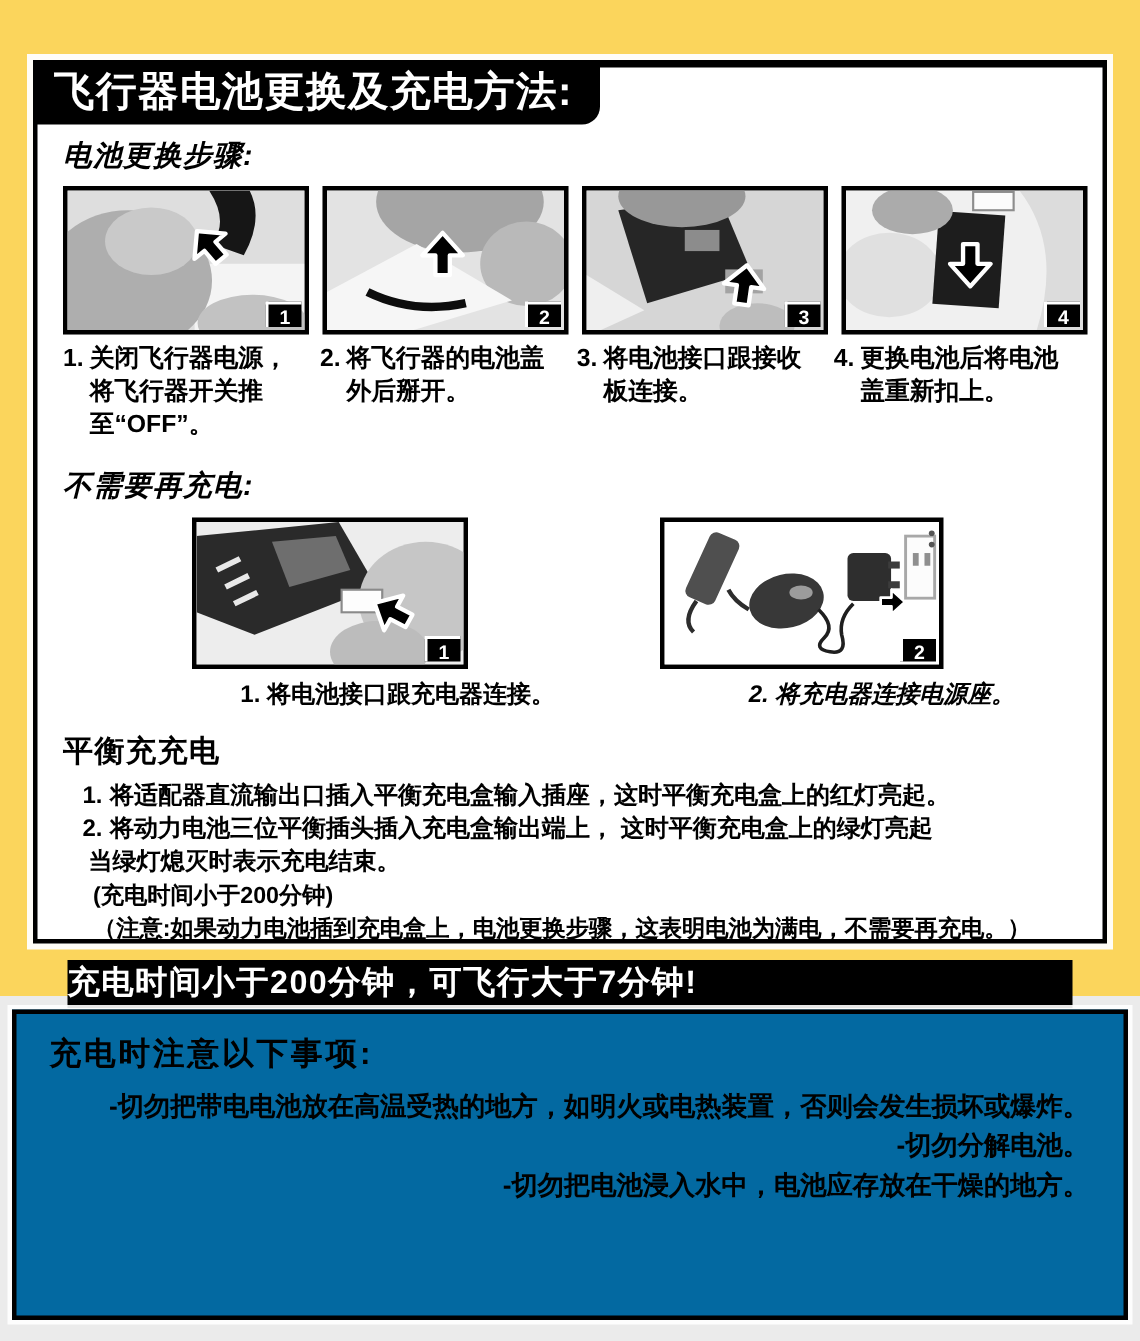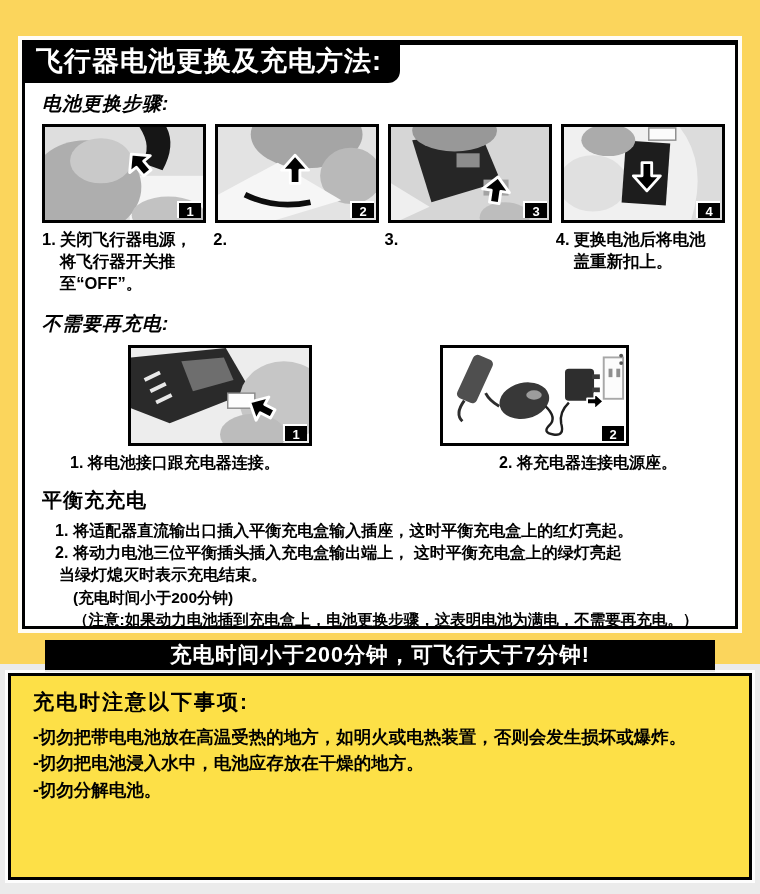--- a/index.html
+++ b/index.html
@@ -49,44 +49,44 @@
     border: 2px solid #fff; border-right: none; border-bottom: none;
   }
   .caption-row { display: flex; gap: 9px; margin-top: 6px; }
   .caption { width: 164px; font-size: 16.5px; line-height: 1.32; display: flex; }
   .caption .num { flex: 0 0 auto; margin-right: 4px; }
   
   .charge-row { display: flex; margin-top: 8px; }
   .charge-a { margin-left: 86px; width: 184px; height: 101px; }
   .charge-b { margin-left: 128px; width: 189px; height: 101px; }
   .charge-caption-row { display: flex; margin-top: 7px; font-size: 16px; }
-  .charge-cap-a { width: 300px; margin-left: 28px; text-align: left; }
-  .charge-cap-b { width: 260px; margin-left: 88px; text-align: center; }
+  .charge-cap-a { width: 300px; margin-left: 28px; text-align: right; }
+  .charge-cap-b { width: 260px; margin-left: 88px; text-align: center; font-style: italic; }
   
   .balance-heading { margin-top: 13px; font-size: 20px; letter-spacing: 1px; }
   .balance-list { margin-top: 6px; margin-left: 13px; font-size: 16px; line-height: 1.38; }
   .balance-item { display: flex; }
   .balance-item .num { flex: 0 0 auto; margin-right: 5px; }
-  .balance-note { margin-left: 31px; font-size: 15.5px; line-height: 1.42; }
+  .balance-note { margin-left: 20px; font-size: 15.5px; line-height: 1.42; }
   
   .banner {
     margin: 9px 3px 0 3px; height: 32px;
     background: #000; color: #fff;
-    font-size: 21.5px; line-height: 31px; text-align: center; letter-spacing: 1px;
+    font-size: 21.5px; line-height: 31px; text-align: left; letter-spacing: 1px;
   }
   
   .warning-panel {
     position: absolute; left: 8px; top: 673px; width: 744px; height: 207px;
-    background: #fde047; border: 3px solid #000;
+    background: #0369a1; border: 3px solid #000;
     box-shadow: 0 0 0 3px rgba(255,255,255,.9);
     padding: 12px 23px 0 22px;
   }
   .warning-heading { font-size: 21px; letter-spacing: 2px; }
   .warning-list { margin-top: 8px; font-size: 17.5px; line-height: 1.5; }
-  .warning-item { padding-left: 11px; text-indent: -11px; }
+  .warning-item { padding-left: 11px; text-indent: -11px; text-align: right; }
   
   .arr { stroke: #fff; stroke-width: 3; fill: #000; stroke-linejoin: round; }
 </style>
 </head>
 <body style="--page-yellow: #FBD55C;">
 
 <div class="yellow-bg"></div>
 
 <div class="main-panel">
   <div class="header-bar">飞行器电池更换及充电方法:</div>
@@ -145,23 +145,25 @@
       </div>
     </div>
 
     <div class="caption-row">
       <div class="caption">
         <span class="num">1.</span>
         <span>关闭飞行器电源，将飞行器开关推至“OFF”。</span>
       </div>
       <div class="caption">
         <span class="num">2.</span>
+        <span>将飞行器的电池盖外后掰开。</span>
       </div>
       <div class="caption">
         <span class="num">3.</span>
+        <span>将电池接口跟接收板连接。</span>
       </div>
       <div class="caption">
         <span class="num">4.</span>
         <span>更换电池后将电池盖重新扣上。</span>
       </div>
     </div>
 
     <div class="sec-heading" style="margin-top:17px;">不需要再充电:</div>
 
     <div class="charge-row">
@@ -228,16 +230,16 @@
     <div class="balance-note">（注意:如果动力电池插到充电盒上，电池更换步骤，这表明电池为满电，不需要再充电。）</div>
 
     <div class="banner">充电时间小于200分钟，可飞行大于7分钟!</div>
   </div>
 </div>
 
 <div class="warning-panel">
   <div class="warning-heading">充电时注意以下事项:</div>
   <div class="warning-list">
     <div class="warning-item">-切勿把带电电池放在高温受热的地方，如明火或电热装置，否则会发生损坏或爆炸。</div>
+    <div class="warning-item">-切勿分解电池。</div>
     <div class="warning-item">-切勿把电池浸入水中，电池应存放在干燥的地方。</div>
-    <div class="warning-item">-切勿分解电池。</div>
   </div>
 </div>
 
 </body></html>

